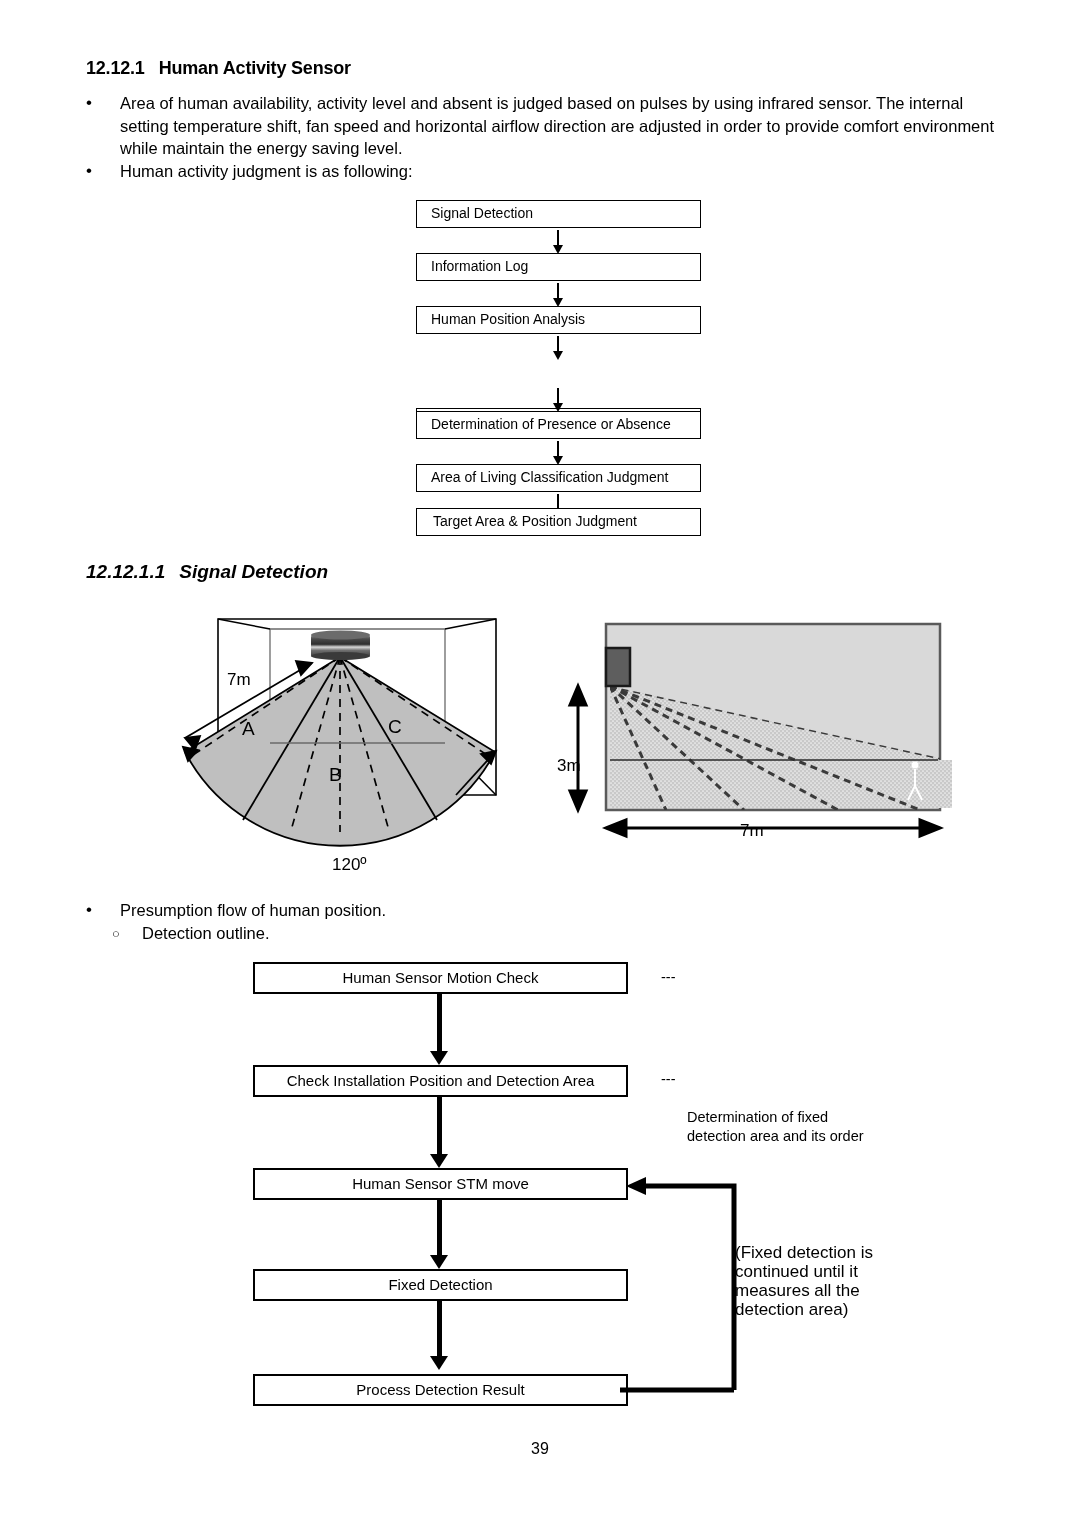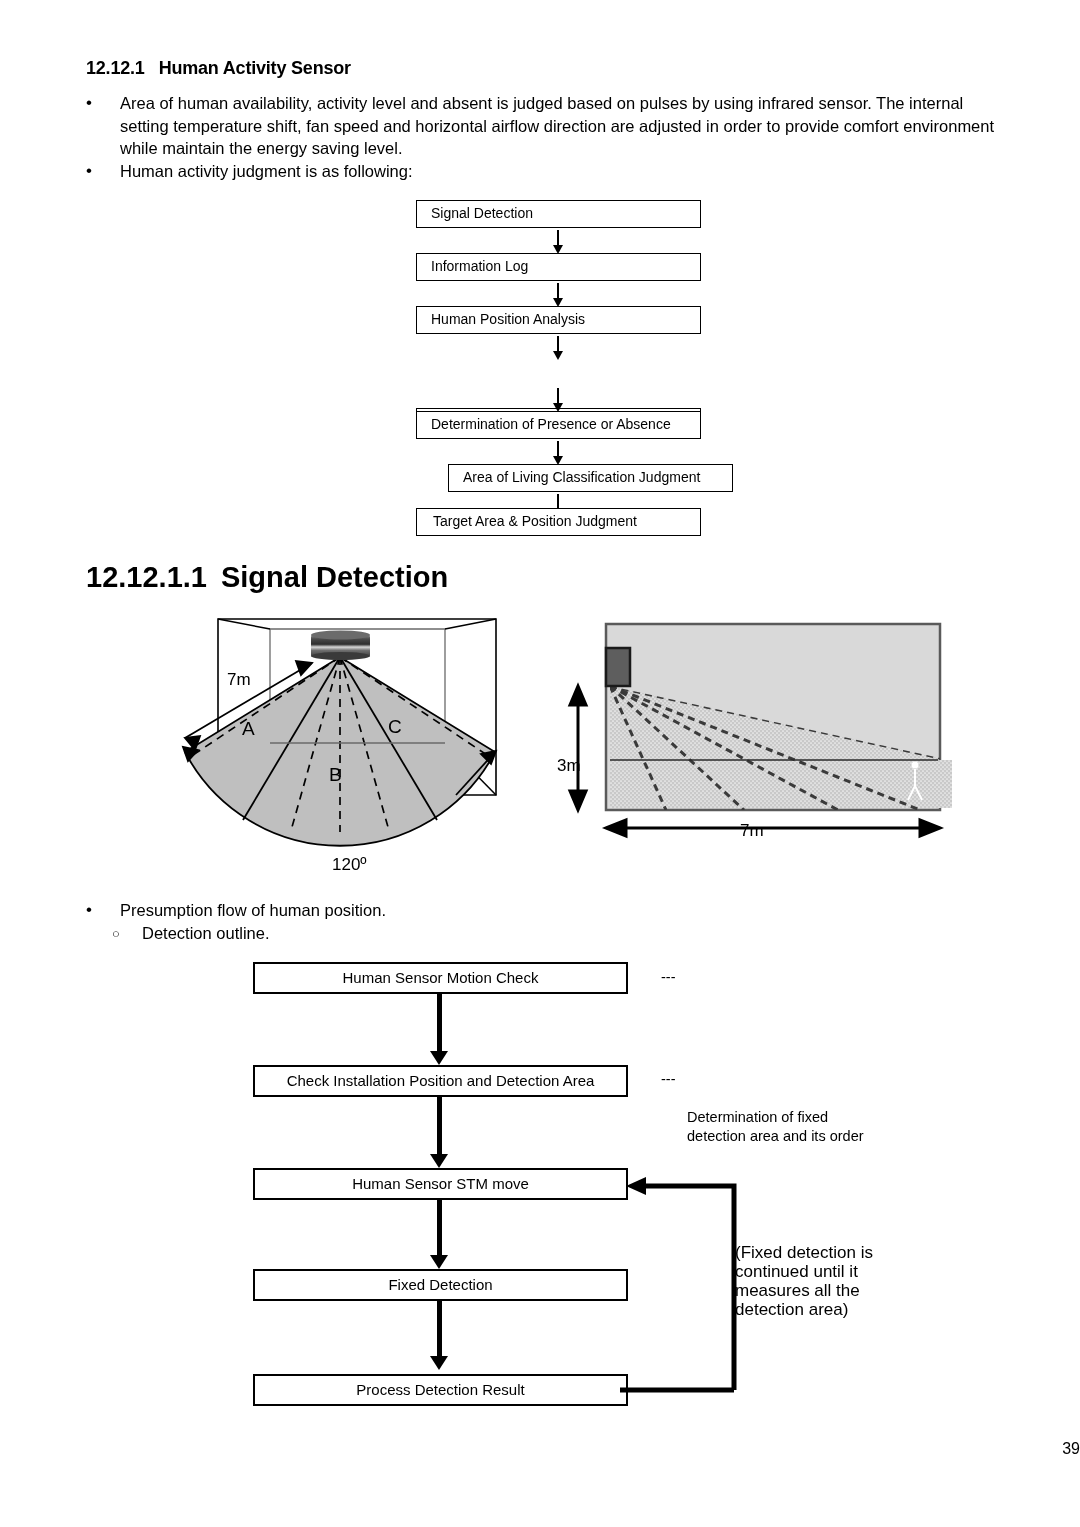--- a/index.html
+++ b/index.html
@@ -19,22 +19,23 @@
     position: absolute;
     font-size: 18px;
     font-weight: bold;
     letter-spacing: -0.2px;
     white-space: nowrap;
   }
   .h3 .num { margin-right: 14px; }
 
   .h4 {
     position: absolute;
-    font-size: 29px;
+    font-size: 19px;
     font-weight: bold;
+    font-style: italic;
     white-space: nowrap;
   }
   .h4 .num { margin-right: 14px; }
 
   
   .bullet {
     position: absolute;
     font-size: 16.5px;
     line-height: 22.5px;
   }
@@ -176,21 +177,21 @@
 
   <div class="fc1box" style="top:306px;">Human Position Analysis</div>
   <div class="fc1arrow" style="top:336px;"></div>
 
   <div class="fc1box" style="top:376px;margin-top:32px;">Human Activity Level Judgment</div>
   <div class="fc1arrow" style="top:388px;"></div>
 
   <div class="fc1box" style="top:411px;">Determination of Presence or Absence</div>
   <div class="fc1arrow" style="top:441px;"></div>
 
-  <div class="fc1box" style="top:464px;margin-left:32px;">Area of Living Classification Judgment</div>
+  <div class="fc1box" style="top:464px;">Area of Living Classification Judgment</div>
   <div class="fc1arrow" style="top:494px;"></div>
 
   <div class="fc1box" style="top:508px;padding-left:16px;">Target Area &amp; Position Judgment</div>
 
 </div>
 
 <div class="h4" style="left:86px; top:561px;">
   <span class="num">12.12.1.1</span><span>Signal Detection</span>
 </div>
 
@@ -367,13 +368,13 @@
   <span class="dash">---</span>
   <span class="atxt">Determination of fixed
 detection area and its order</span>
 </div>
 
 <div class="loopnote" style="left:735px; top:1243px; width:200px;">(Fixed detection is
 continued until it
 measures all the
 detection area)</div>
 
-<div class="pagenum" style="top:1440px;text-align:right;">39</div>
+<div class="pagenum" style="top:1440px;">39</div>
 
 </body></html>

